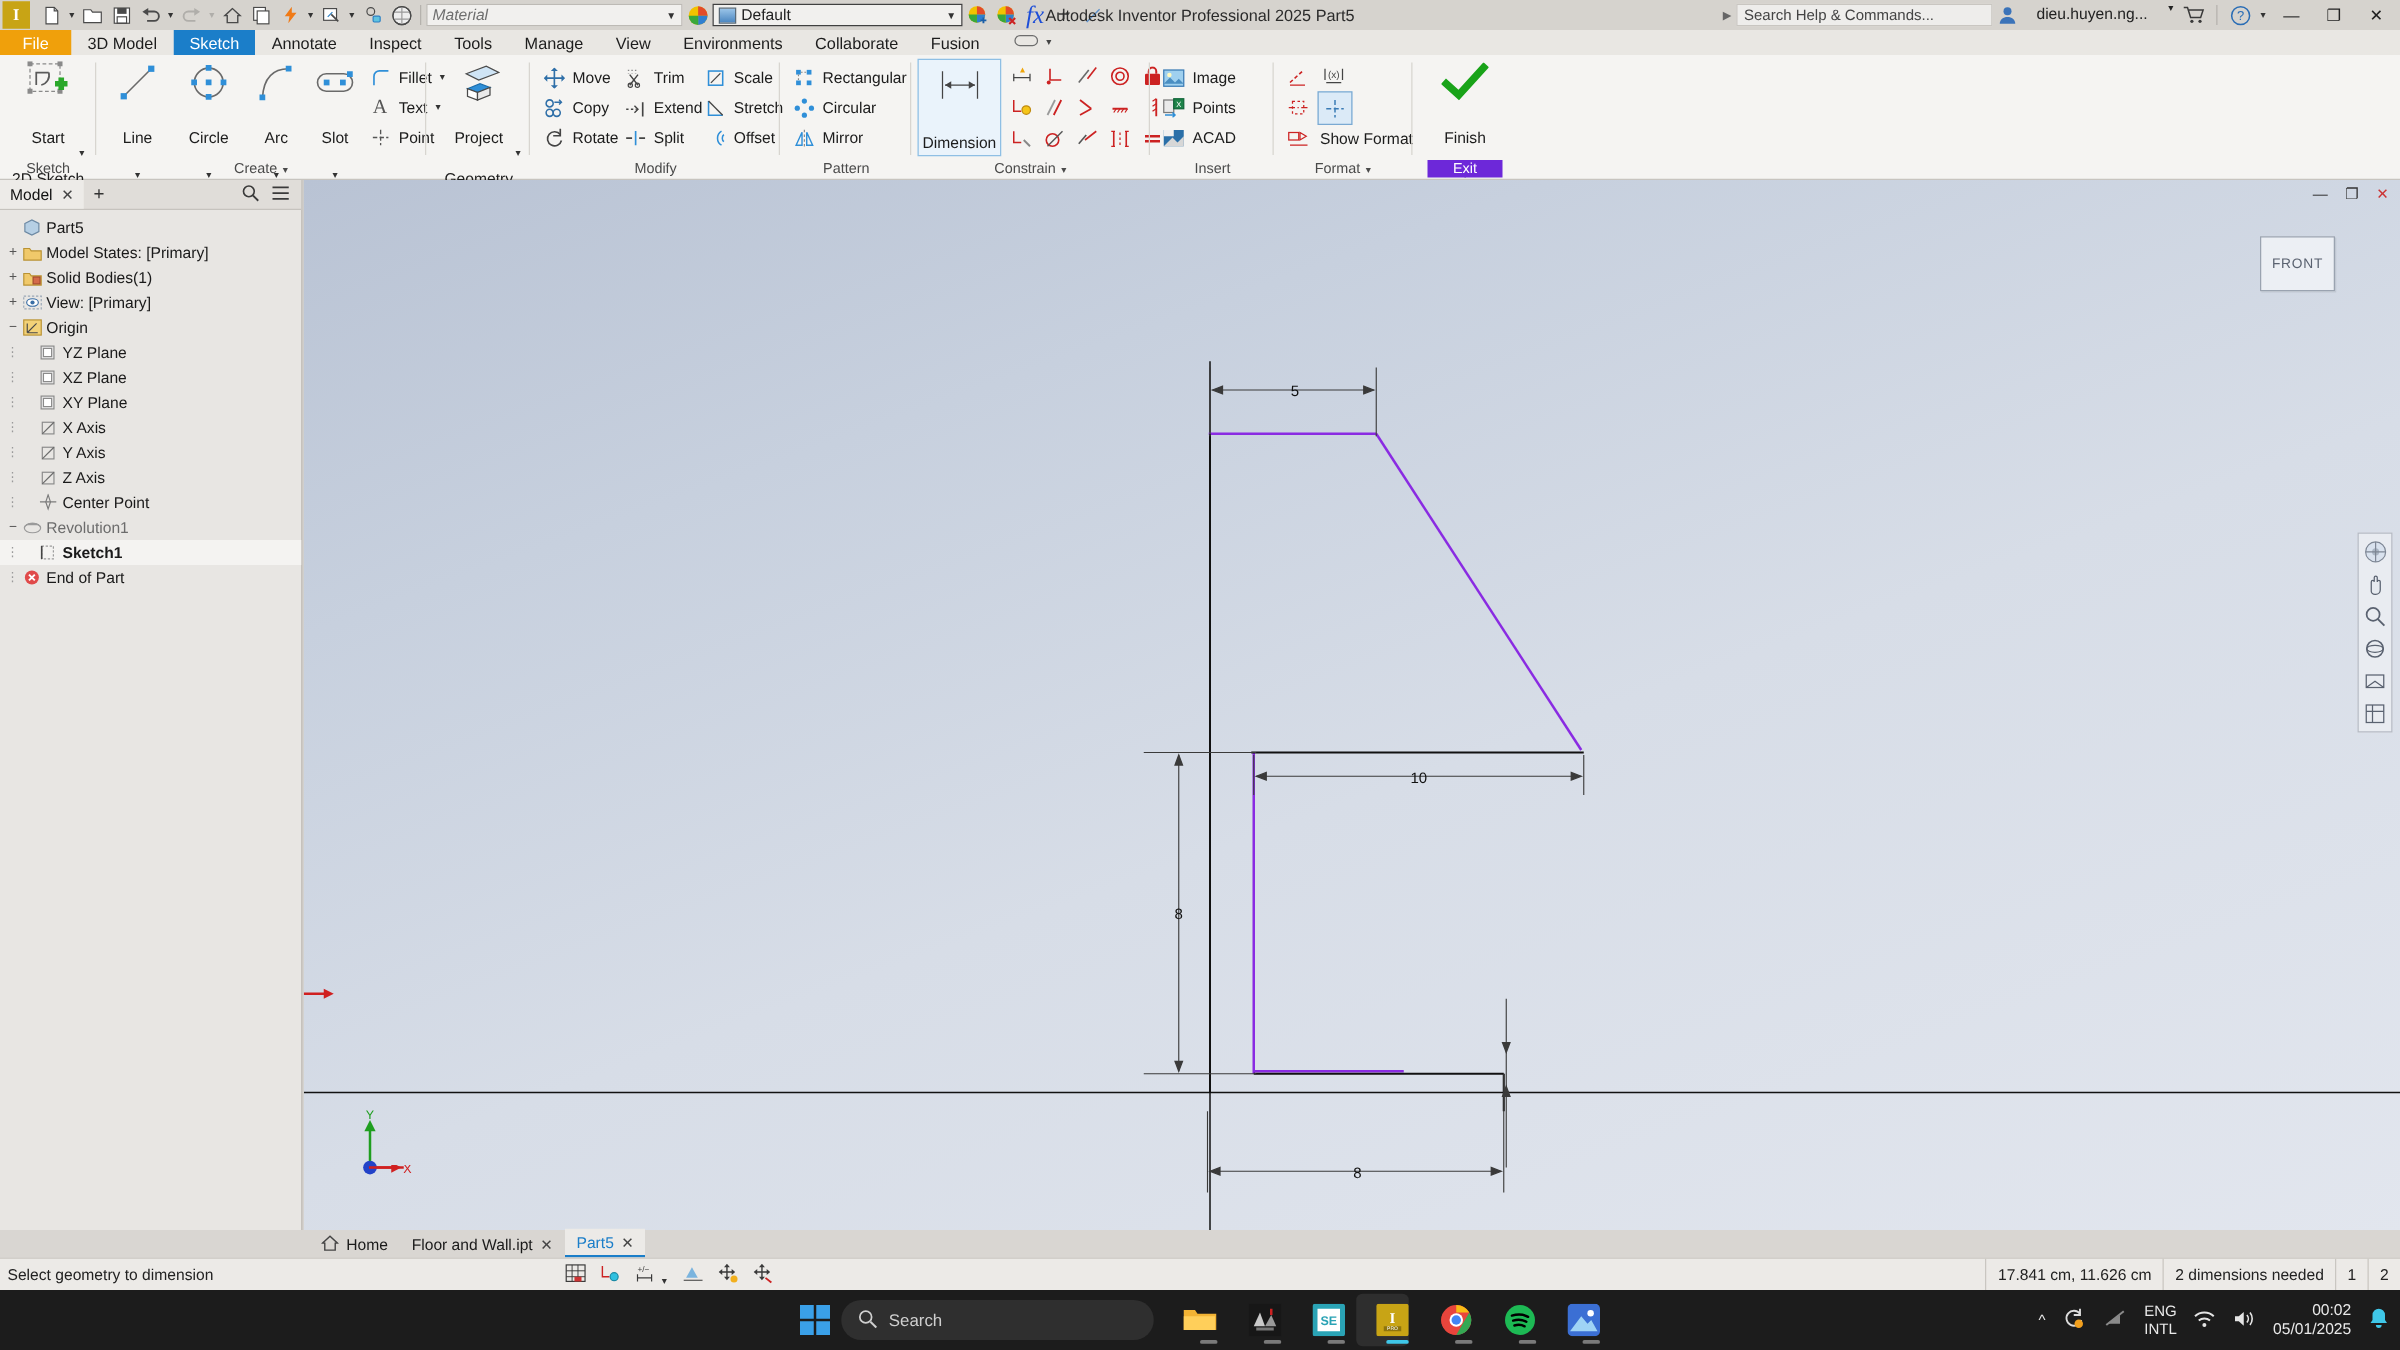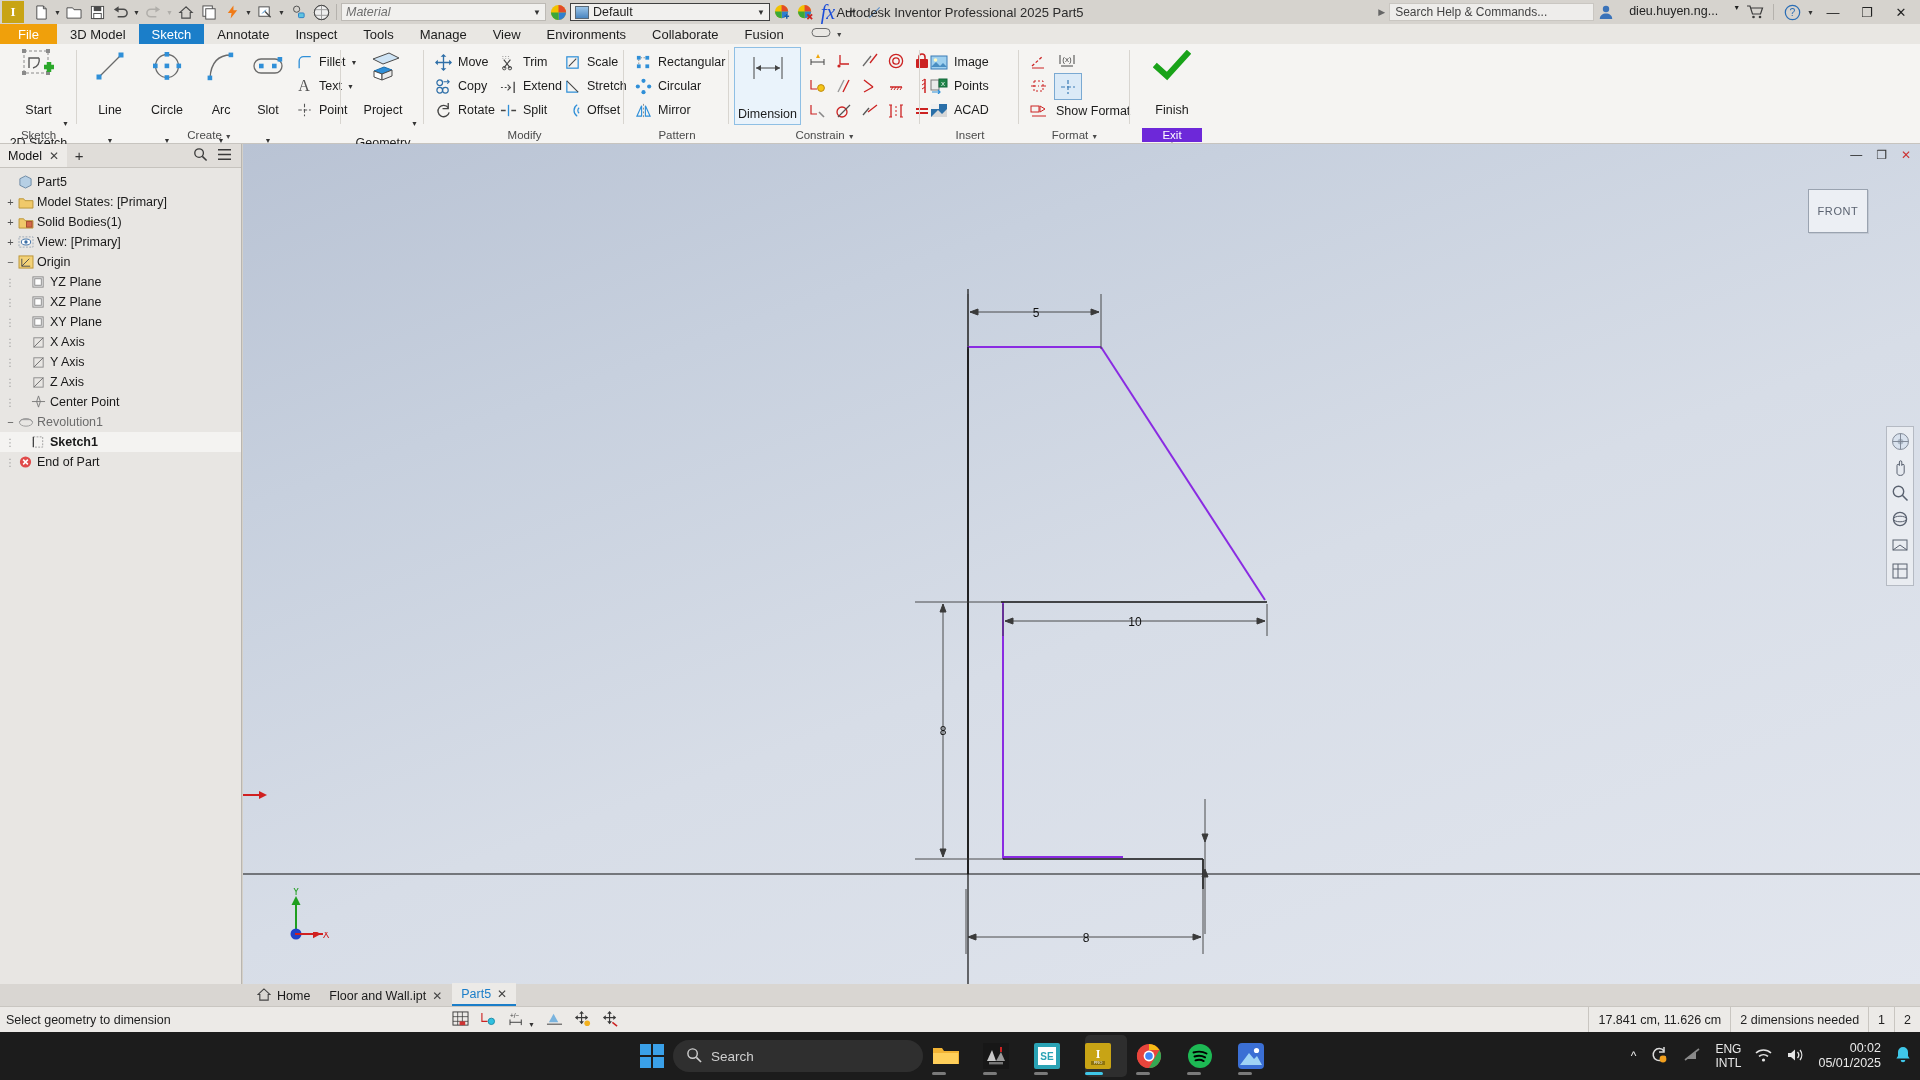--- a/index.html
+++ b/index.html
@@ -90,21 +90,21 @@
   .sticons{position:absolute;left:452px;display:flex;align-items:center;gap:11px;}
   .sright{position:absolute;right:0;display:flex;align-items:stretch;height:26px;}
   .scell{display:flex;align-items:center;padding:0 9px;font-size:12.5px;color:#222;border-left:1px solid #c9c6c1;}
 
   
   .taskbar{position:absolute;left:0;top:1032px;width:1920px;height:48px;background:#1c1c1c;display:flex;align-items:center;}
   .tbcenter{position:absolute;left:50%;transform:translateX(-50%);display:flex;align-items:center;gap:9px;}
   .winlogo{width:24px;height:24px;display:grid;grid-template-columns:11px 11px;grid-template-rows:11px 11px;gap:2px;}
   .winlogo i{background:#3aa0e8;display:block;}
   .tsearch{width:250px;height:32px;border-radius:16px;background:#2f2f2f;display:flex;align-items:center;gap:9px;padding:0 13px;box-sizing:border-box;color:#cfcfcf;font-size:13.5px;}
-  .tapp{width:42px;height:42px;display:flex;align-items:center;justify-content:flex-start;position:relative;border-radius:5px;}
+  .tapp{width:42px;height:42px;display:flex;align-items:center;justify-content:flex-end;position:relative;border-radius:5px;}
   .tapp.active{background:#2e2e2e;}
   .tapp .ul{position:absolute;bottom:2px;width:14px;height:3px;border-radius:2px;background:#7a7a7a;}
   .tapp.active .ul{background:#3fc7e8;width:18px;}
   .tray{position:absolute;right:8px;display:flex;align-items:center;gap:13px;color:#e9e9e9;font-size:12px;}
   .clock{text-align:right;line-height:15px;font-size:12.5px;}
 </style>
 </head>
 <body>
 
 <div class="app">

